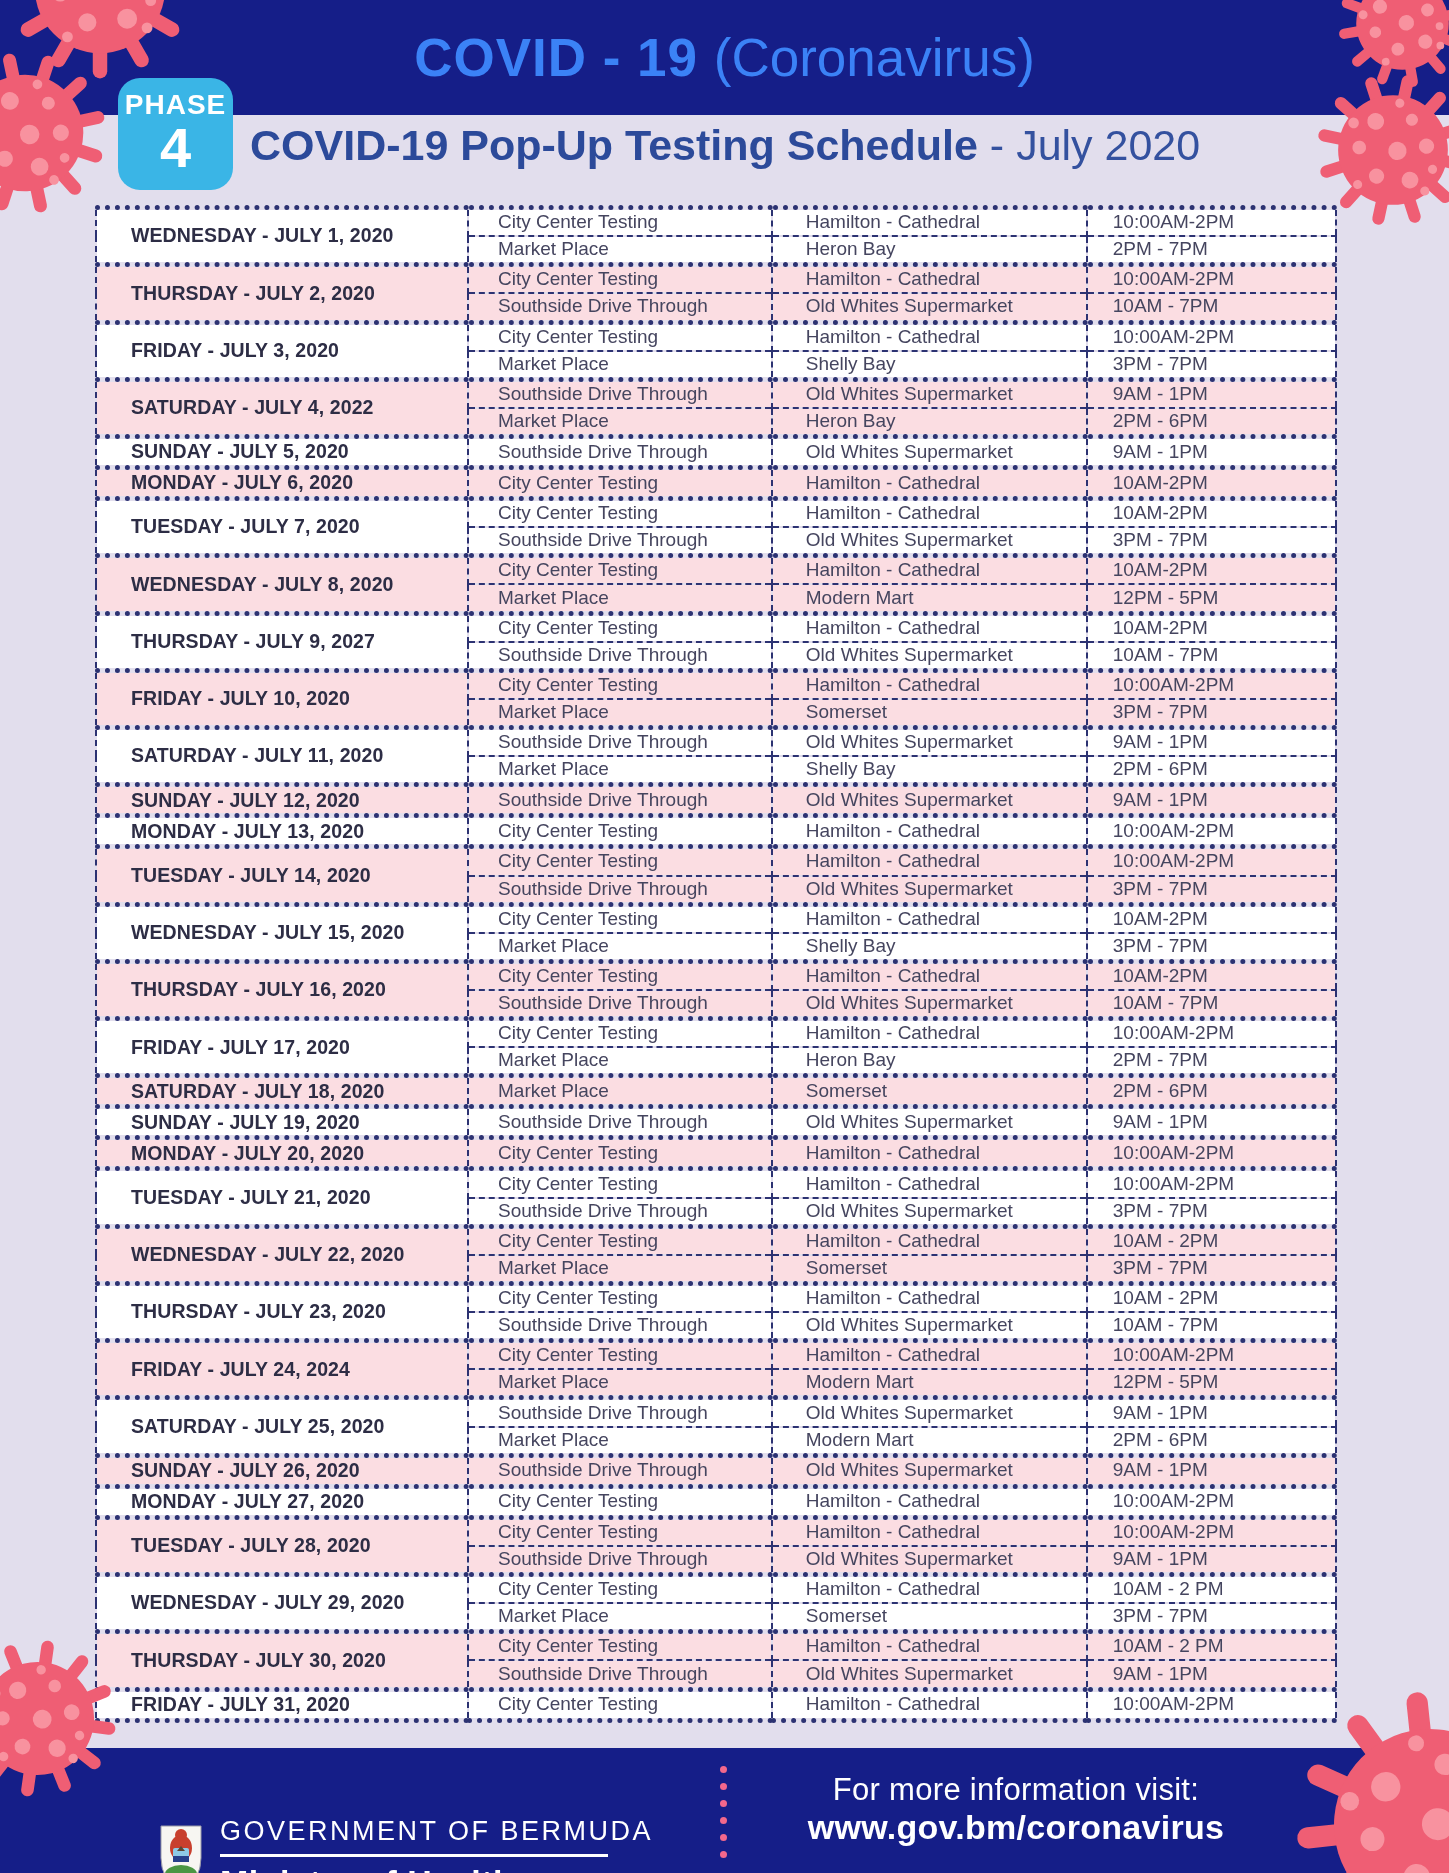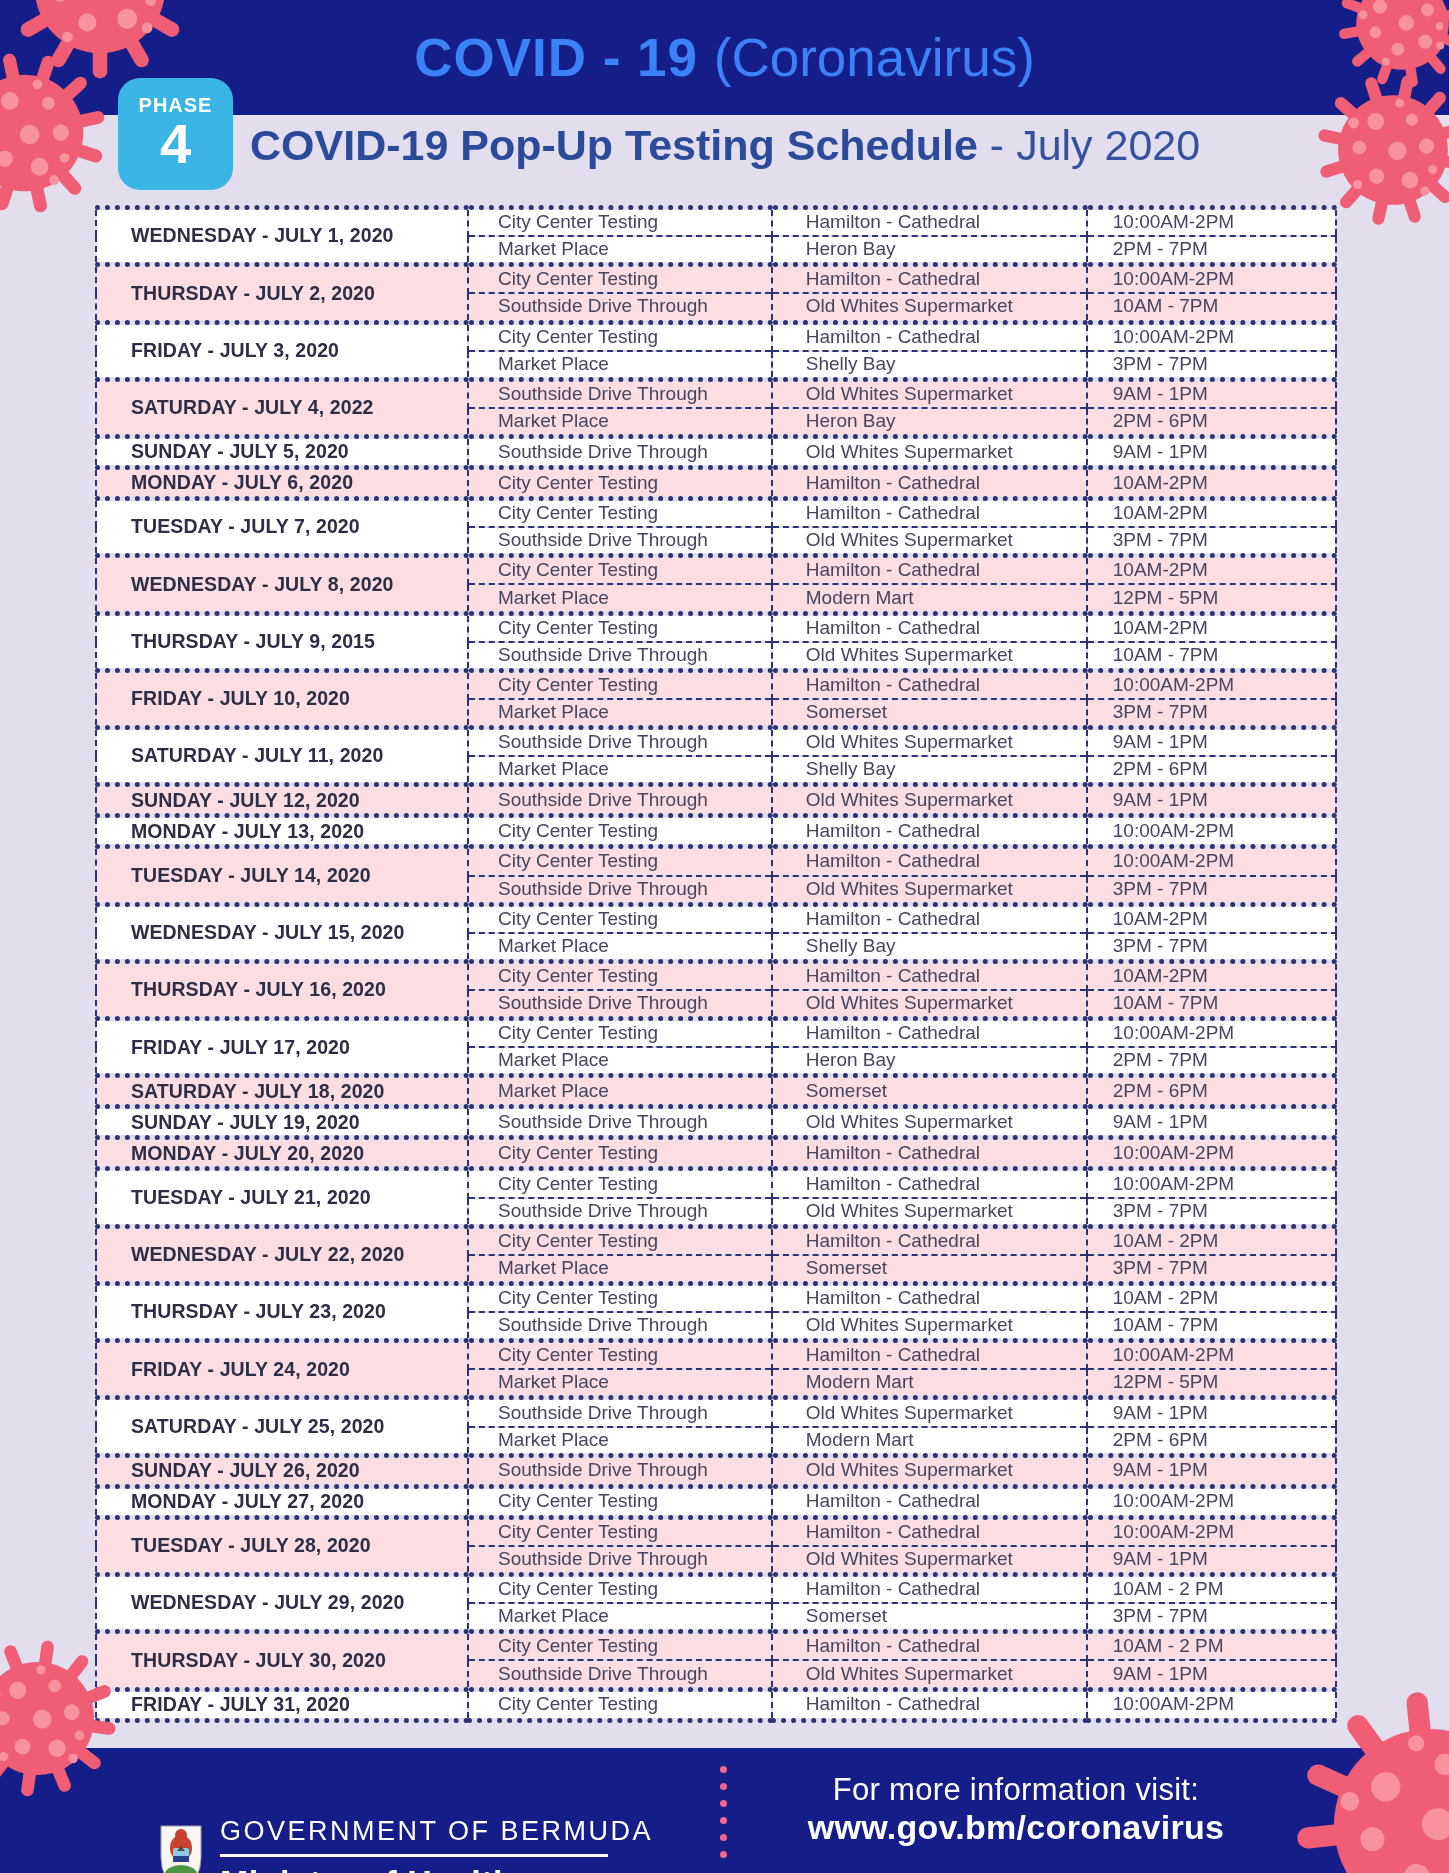--- a/index.html
+++ b/index.html
@@ -22,21 +22,21 @@
   .top-band h1{
     color:#3b82f6;font-size:53px;font-weight:800;letter-spacing:1px;white-space:nowrap;
   }
   .top-band h1 .light{font-weight:400;letter-spacing:0;}
   .phase-badge{
     position:absolute;left:118px;top:78px;width:115px;height:112px;
     background:var(--badge-blue);border-radius:22px;z-index:5;
     display:flex;flex-direction:column;align-items:center;justify-content:center;
     color:#fff;
   }
-  .phase-badge .phase-label{font-size:20px;font-weight:700;letter-spacing:1px;line-height:1;}
+  .phase-badge .phase-label{font-size:28px;font-weight:700;letter-spacing:1px;line-height:1;}
   .phase-badge .phase-number{font-size:56px;font-weight:800;line-height:1.05;}
   .subtitle{
     position:absolute;left:250px;top:121px;white-space:nowrap;
     font-size:43px;color:var(--title-blue);
   }
   .subtitle .main{font-weight:800;}
   .subtitle .period{font-weight:400;color:#34519f;}
   
   .table-wrap{position:absolute;left:95px;top:205px;width:1242px;height:1518px;z-index:2;}
   table.schedule{
@@ -220,21 +220,21 @@
           <td class="site">City Center Testing</td>
           <td class="location">Hamilton - Cathedral</td>
           <td class="time">10AM-2PM</td>
         </tr>
         <tr class="pink group-cont">
           <td class="site">Market Place</td>
           <td class="location">Modern Mart</td>
           <td class="time">12PM - 5PM</td>
         </tr>
         <tr class="white group-start">
-          <td class="date" rowspan="2">THURSDAY - JULY 9, 2015</td>
+          <td class="date" rowspan="2">THURSDAY - JULY 9, 2027</td>
           <td class="site">City Center Testing</td>
           <td class="location">Hamilton - Cathedral</td>
           <td class="time">10AM-2PM</td>
         </tr>
         <tr class="white group-cont">
           <td class="site">Southside Drive Through</td>
           <td class="location">Old Whites Supermarket</td>
           <td class="time">10AM - 7PM</td>
         </tr>
         <tr class="pink group-start">
@@ -360,21 +360,21 @@
           <td class="site">City Center Testing</td>
           <td class="location">Hamilton - Cathedral</td>
           <td class="time">10AM - 2PM</td>
         </tr>
         <tr class="white group-cont">
           <td class="site">Southside Drive Through</td>
           <td class="location">Old Whites Supermarket</td>
           <td class="time">10AM - 7PM</td>
         </tr>
         <tr class="pink group-start">
-          <td class="date" rowspan="2">FRIDAY - JULY 24, 2020</td>
+          <td class="date" rowspan="2">FRIDAY - JULY 24, 2024</td>
           <td class="site">City Center Testing</td>
           <td class="location">Hamilton - Cathedral</td>
           <td class="time">10:00AM-2PM</td>
         </tr>
         <tr class="pink group-cont">
           <td class="site">Market Place</td>
           <td class="location">Modern Mart</td>
           <td class="time">12PM - 5PM</td>
         </tr>
         <tr class="white group-start">

